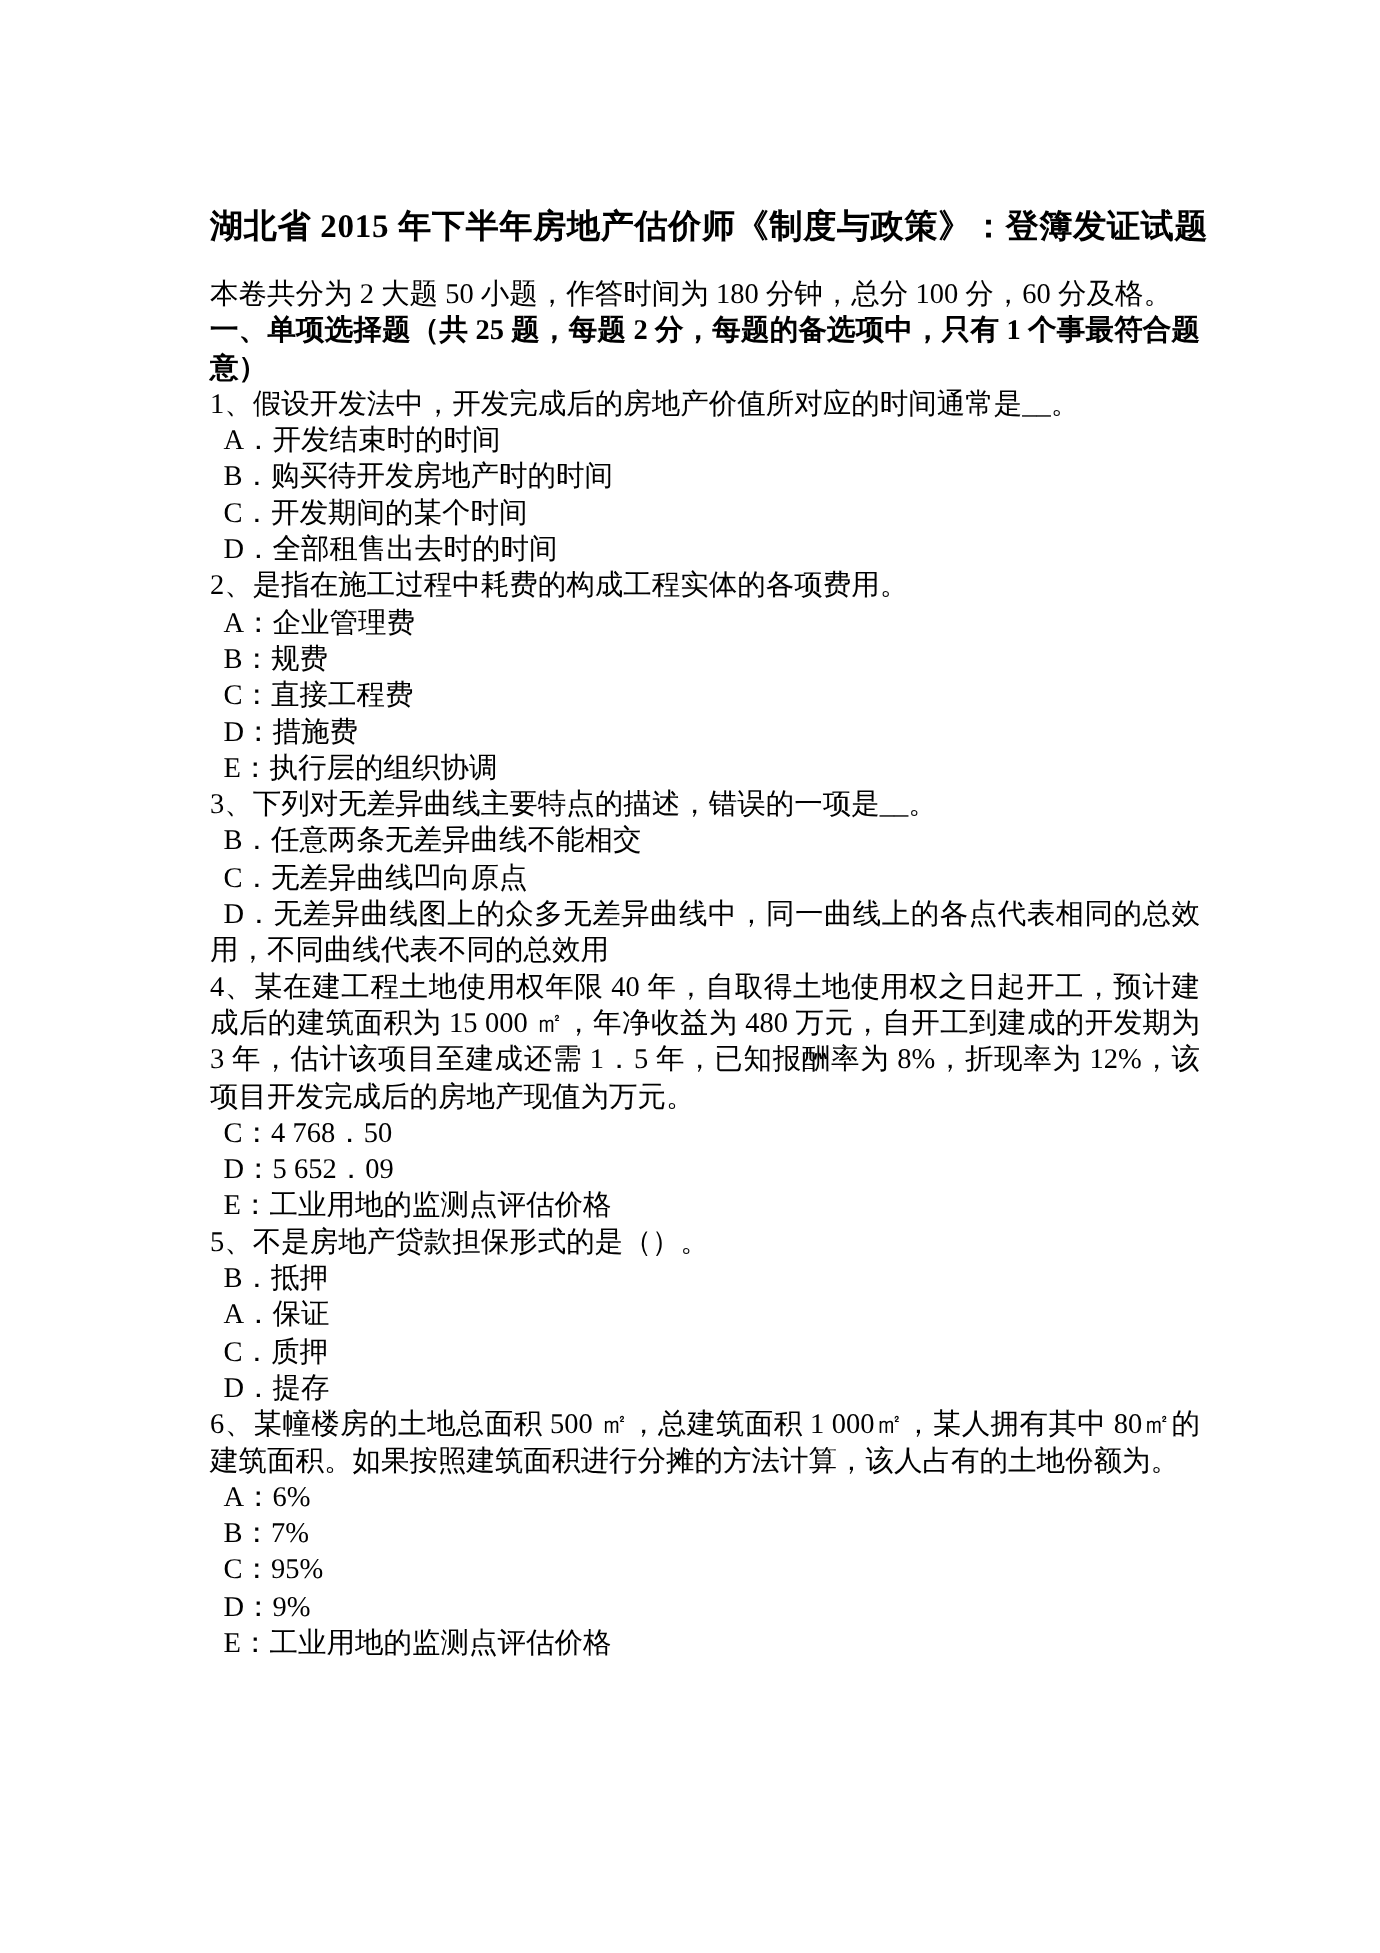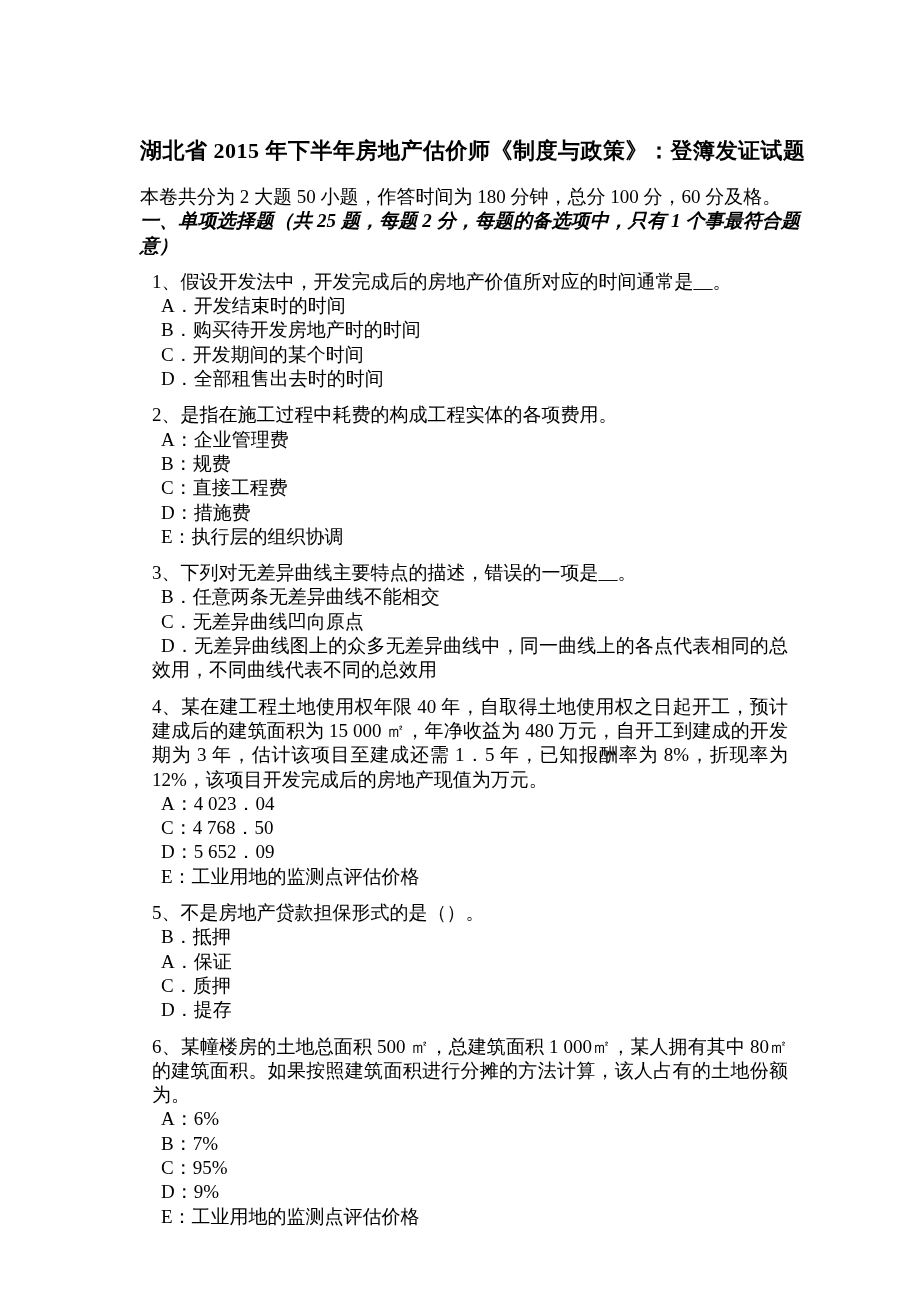--- a/index.html
+++ b/index.html
@@ -32,27 +32,26 @@
     white-space: nowrap;
   }
   .content p {
     margin: 0;
     font-size: 19px;
     line-height: 24.3px;
     text-align: justify;
   }
   .section {
     font-weight: bold;
-    font-style: italic;
   }
   .option {
     text-indent: 9px;
   }
   section {
-    margin: 12px;
+    margin: 0;
     padding: 0;
   }
 </style>
 </head>
 <body>
 
 <div class="page">
   <div class="content">
 
     <h1 class="title">湖北省 2015 年下半年房地产估价师《制度与政策》：登簿发证试题</h1>
@@ -80,21 +79,20 @@
 
     <section>
       <p class="stem">3、下列对无差异曲线主要特点的描述，错误的一项是__。</p>
       <p class="option">B．任意两条无差异曲线不能相交</p>
       <p class="option">C．无差异曲线凹向原点</p>
       <p class="option">D．无差异曲线图上的众多无差异曲线中，同一曲线上的各点代表相同的总效用，不同曲线代表不同的总效用</p>
     </section>
 
     <section>
       <p class="stem">4、某在建工程土地使用权年限 40 年，自取得土地使用权之日起开工，预计建成后的建筑面积为 15 000 ㎡，年净收益为 480 万元，自开工到建成的开发期为 3 年，估计该项目至建成还需 1．5 年，已知报酬率为 8%，折现率为 12%，该项目开发完成后的房地产现值为万元。</p>
-      <p class="option">A：4 023．04</p>
       <p class="option">C：4 768．50</p>
       <p class="option">D：5 652．09</p>
       <p class="option">E：工业用地的监测点评估价格</p>
     </section>
 
     <section>
       <p class="stem">5、不是房地产贷款担保形式的是（）。</p>
       <p class="option">B．抵押</p>
       <p class="option">A．保证</p>
       <p class="option">C．质押</p>

